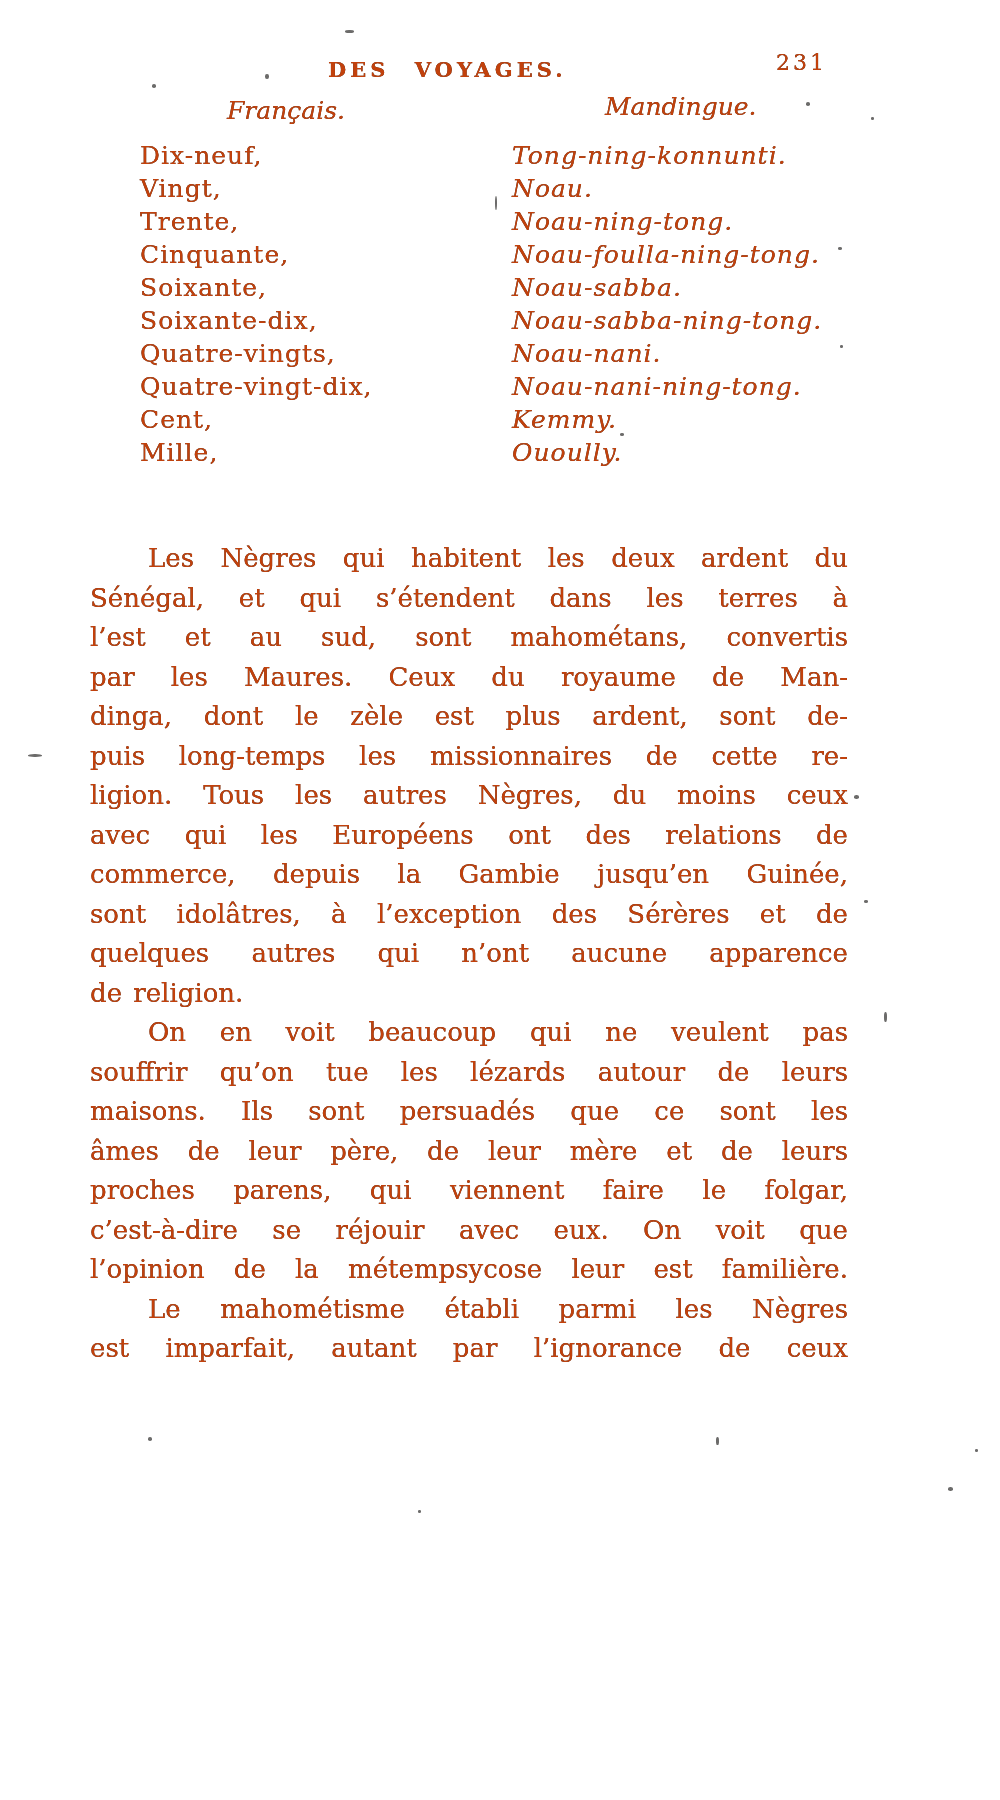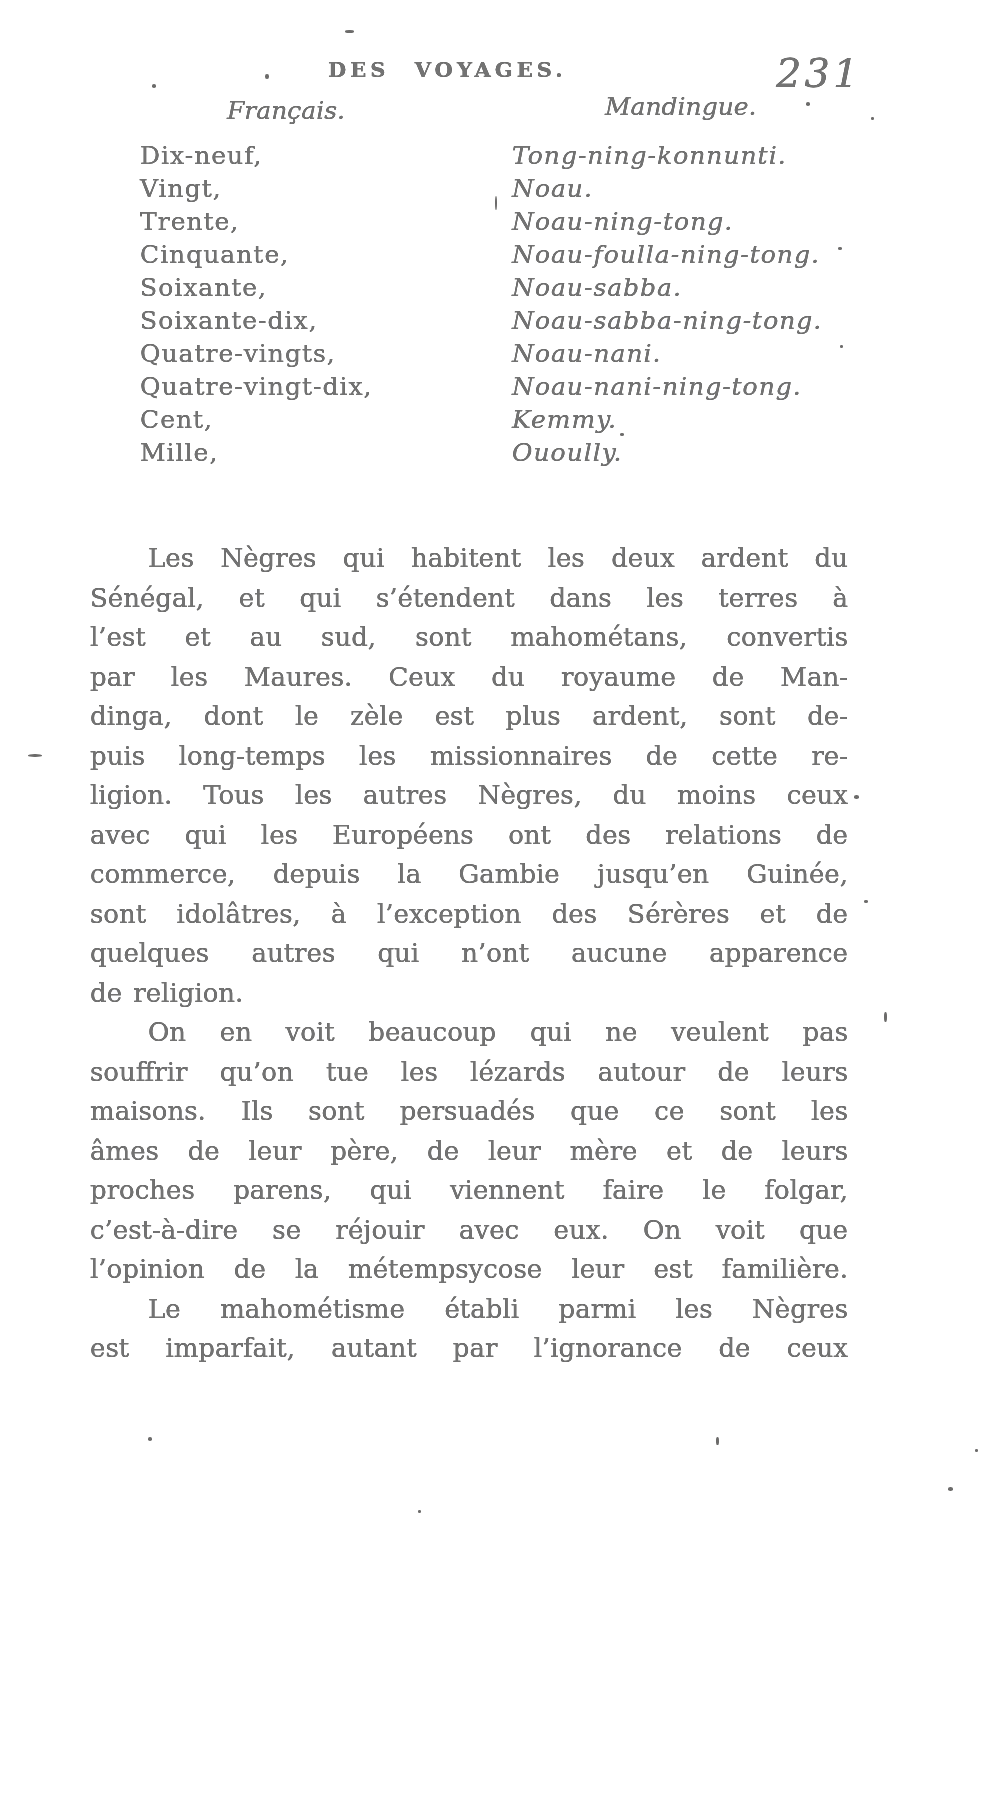--- a/index.html
+++ b/index.html
@@ -1,31 +1,31 @@
 <!DOCTYPE html>
 <html><head>
 <meta charset="utf-8">
 <style>
   html,body{margin:0;padding:0;background:#ffffff;}
   body{width:1000px;height:1800px;position:relative;overflow:hidden;}
   .page{
     position:absolute;inset:0;
     font-family:"DejaVu Serif","Liberation Serif",serif;
-    color:#737373;
+    color:#c2410c;
     text-shadow:0 0 .6px rgba(10,10,8,.85);
   }
   .running-title{
     position:absolute;left:328px;top:57px;
     font-size:21px;font-weight:bold;
     letter-spacing:4px;word-spacing:14px;
     white-space:nowrap;
   }
   .page-number{
     position:absolute;left:776px;top:50px;
-    font-size:40px;letter-spacing:3px;font-style:italic;
+    font-size:22px;letter-spacing:3px;
   }
   .col-head{
     position:absolute;top:96px;
     font-style:italic;font-size:25px;
     white-space:nowrap;
   }
   .col-head.fr{left:227px;}
   .col-head.md{left:605px;top:92px;}
   .vocab{position:absolute;left:92px;top:139px;width:760px;margin-left:48px;}
   .vocab-row{

